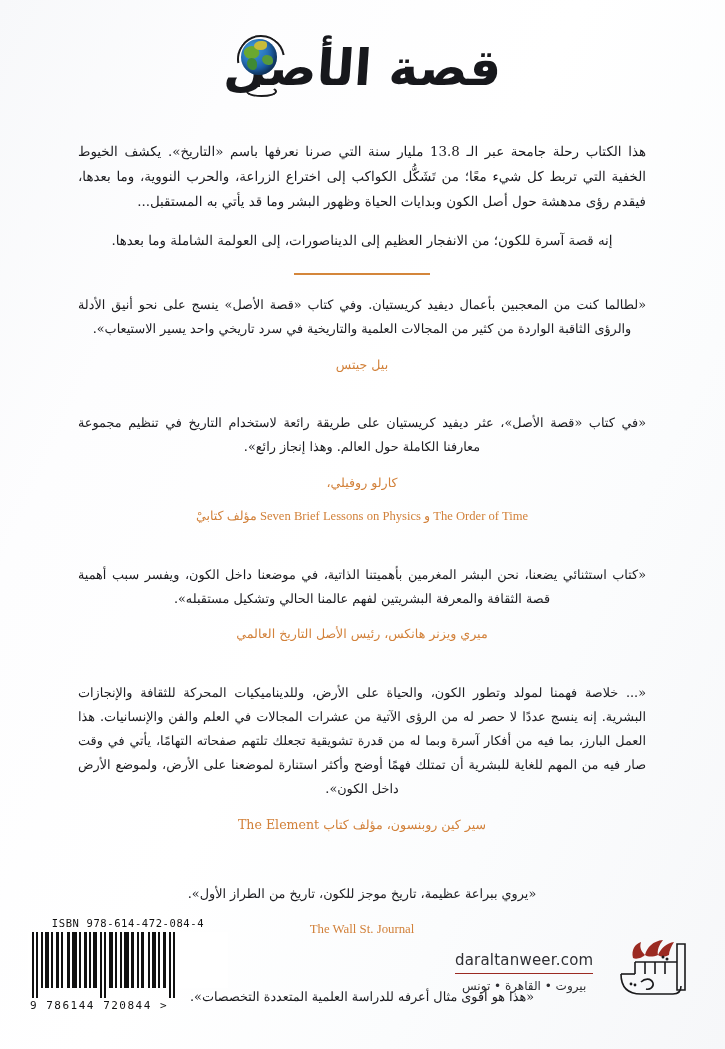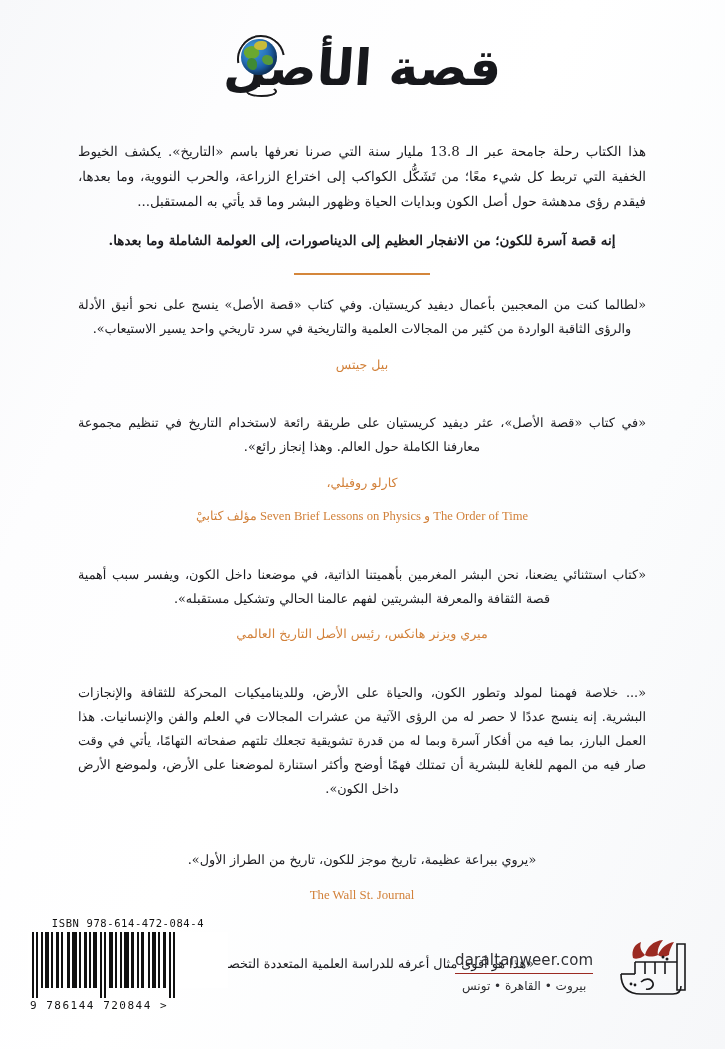--- a/index.html
+++ b/index.html
@@ -124,21 +124,20 @@
     text-align: justify;
     text-align-last: right;
   }
   .blurb-2 {
     font-family: "DejaVu Serif", serif;
     font-size: 13.4px;
     line-height: 25px;
     color: #1b1b1f;
     text-align: right;
     margin-top: 1px;
-    font-weight: bold;
   }
   .divider {
     width: 136px;
     height: 2px;
     background: #d4863b;
     margin: 20px auto 18px auto;
   }
   
   .quote-block { margin-bottom: 14px; }
   .quote-text {
@@ -301,20 +300,24 @@
 
     <div class="quote-block">
       <p class="quote-text">«كتاب استثنائي يضعنا، نحن البشر المغرمين بأهميتنا الذاتية، في موضعنا داخل الكون، ويفسر سبب أهمية قصة الثقافة والمعرفة البشريتين لفهم عالمنا الحالي وتشكيل مستقبله».</p>
       <p class="attrib center-ish">ميري ويزنر هانكس، رئيس الأصل التاريخ العالمي</p>
     </div>
 
     <div class="gap-sm"></div>
 
     <div class="quote-block">
       <p class="quote-text">«... خلاصة فهمنا لمولد وتطور الكون، والحياة على الأرض، وللديناميكيات المحركة للثقافة والإنجازات البشرية. إنه ينسج عددًا لا حصر له من الرؤى الآتية من عشرات المجالات في العلم والفن والإنسانيات. هذا العمل البارز، بما فيه من أفكار آسرة وبما له من قدرة تشويقية تجعلك تلتهم صفحاته التهامًا، يأتي في وقت صار فيه من المهم للغاية للبشرية أن تمتلك فهمًا أوضح وأكثر استنارة لموضعنا على الأرض، ولموضع الأرض داخل الكون».</p>
+      <p class="attrib">
+        <span>سير كين روبنسون، مؤلف كتاب</span>
+        <span class="en">The Element</span>
+      </p>
     </div>
 
     <div class="gap-md"></div>
 
     <div class="quote-block">
       <p class="quote-text">«يروي ببراعة عظيمة، تاريخ موجز للكون، تاريخ من الطراز الأول».</p>
       <p class="attrib-en">The Wall St. Journal</p>
     </div>
 
     <div class="gap-md"></div>

